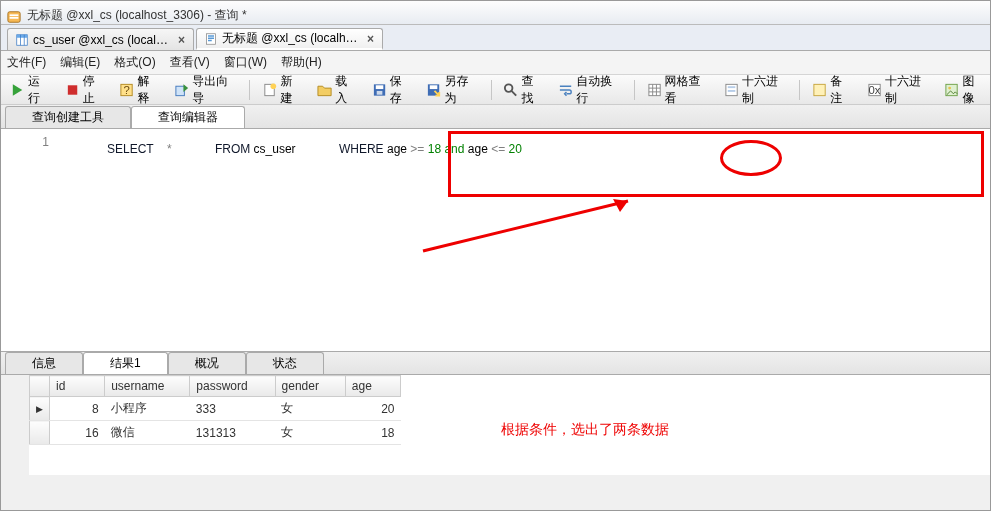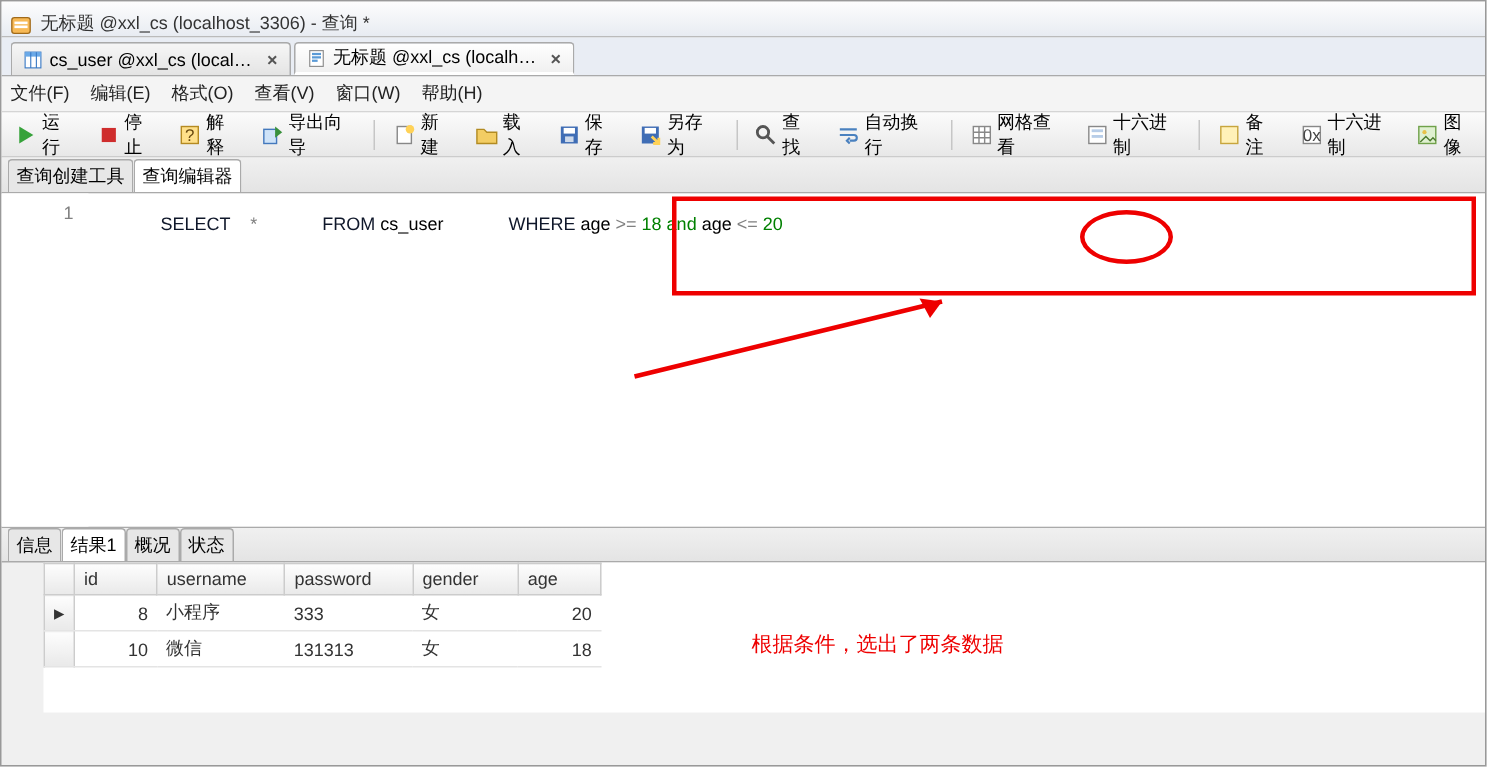--- a/index.html
+++ b/index.html
@@ -19,21 +19,21 @@
 
 .menu-bar { height: 24px; background: #f4f4f4; display: flex; align-items: center; padding-left: 6px; border-bottom: 1px solid #d5d5d5; gap: 14px; }
 .menu-bar span { color: #222; cursor: pointer; }
 
 .tool-bar { height: 30px; background: linear-gradient(#fbfbfb,#e8e8e8); display: flex; align-items: center; padding-left: 4px; border-bottom: 1px solid #ccc; gap: 4px; }
 .tool-btn { display: flex; align-items: center; gap: 3px; padding: 2px 5px; cursor: pointer; border-radius: 3px; }
 .tool-sep { width: 1px; height: 20px; background: #c6c6c6; margin: 0 3px; }
 .ico { width: 16px; height: 16px; display: inline-block; }
 
 .inner-tabs { height: 24px; background: linear-gradient(#f0f0f0,#e4e4e4); display: flex; align-items: flex-end; padding-left: 4px; border-bottom: 1px solid #aaa; }
-.inner-tab { height: 22px; display: flex; align-items: center; padding: 0 5px; border: 1px solid #aaa; border-bottom: none; border-radius: 3px 3px 0 0; background: #e7e7e7; cursor: pointer; }
+.inner-tab { height: 22px; display: flex; align-items: center; padding: 0 26px; border: 1px solid #aaa; border-bottom: none; border-radius: 3px 3px 0 0; background: #e7e7e7; cursor: pointer; }
 .inner-tab.active { background: #fff; }
 
 .editor { background: #fff; height: 222px; display: flex; position: relative; }
 .gutter { width: 58px; text-align: right; padding: 6px 10px 0 0; color: #808080; font-family: Consolas,"Courier New",monospace; font-size: 22px; background: #fff; }
 .code   { flex: 1; padding: 6px 0 0 8px; font-family: Consolas,"Courier New",monospace; font-size: 22px; white-space: nowrap; color: #000; position: relative; }
 .kw  { color: #0f172a; margin-left: 40px; }
 .kw2 { color: #008000; }
 .op  { color: #808080; }
 
 .red-rect { position: absolute; border: 3px solid #ee0000; pointer-events: none; }
@@ -270,21 +270,21 @@
       <tr>
         <td class="row-handle" style="font-size:9px;color:#333">▶</td>
         <td class="id-col">8</td>
         <td>小程序</td>
         <td>333</td>
         <td>女</td>
         <td class="id-col">20</td>
       </tr>
       <tr>
         <td class="row-handle"></td>
-        <td class="id-col">10</td>
+        <td class="id-col">16</td>
         <td>微信</td>
         <td>131313</td>
         <td>女</td>
         <td class="id-col">18</td>
       </tr>
     </tbody>
   </table>
   <div class="annot" style="left:472px; top:46px;">根据条件，选出了两条数据</div>
 </div>
 

